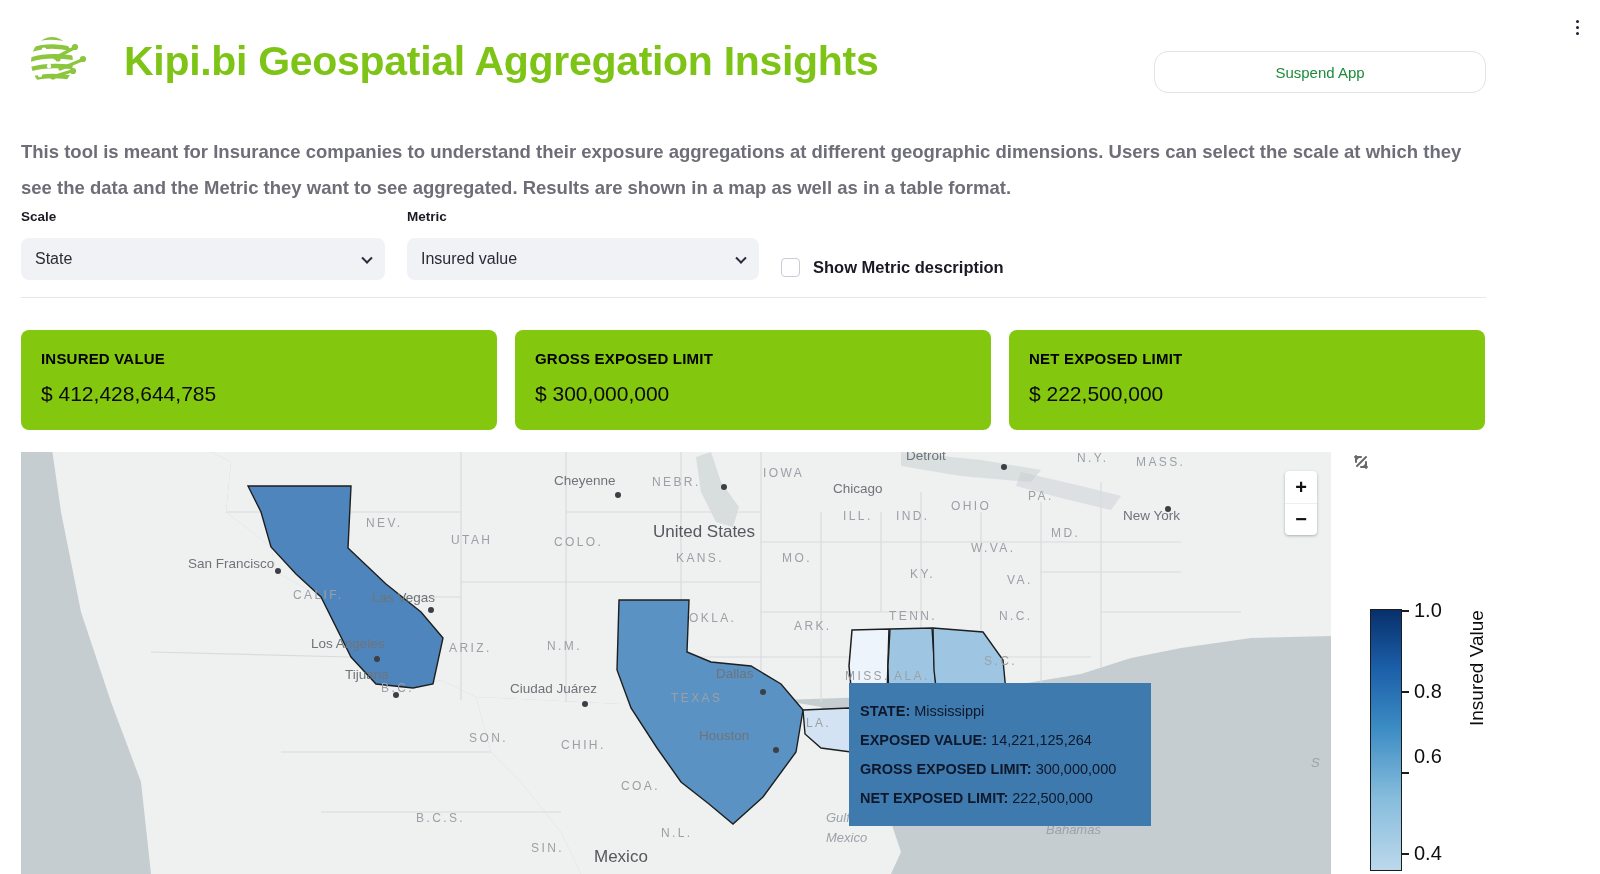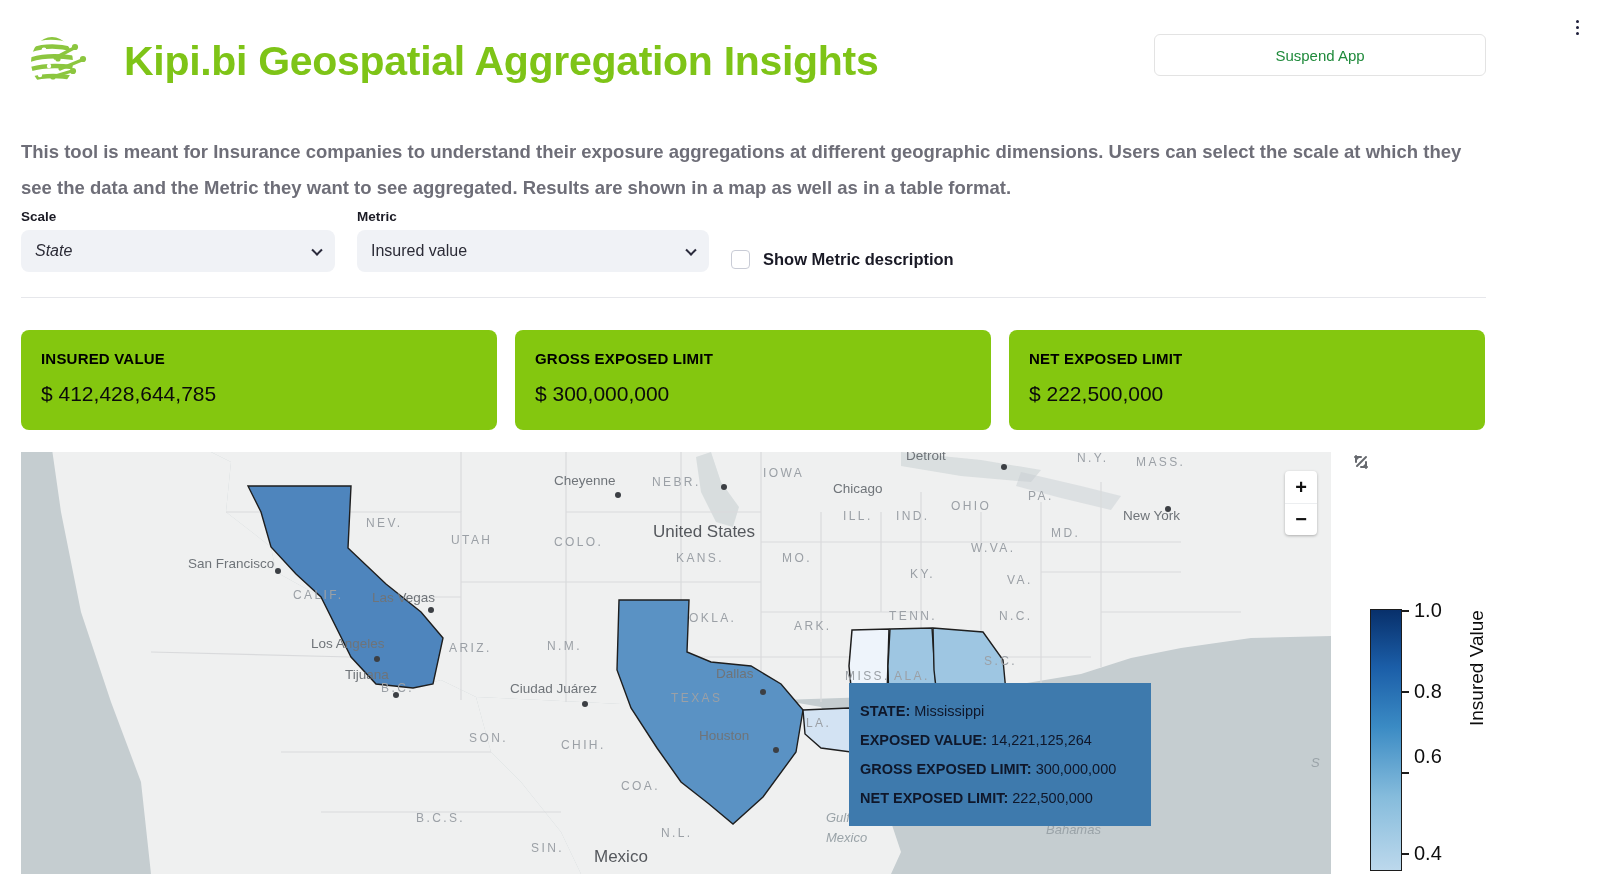--- a/index.html
+++ b/index.html
@@ -14,23 +14,23 @@
   
   .kebab-menu {
     position: absolute; top: 10px; right: 10px;
     width: 26px; height: 34px;
     display: flex; flex-direction: column; align-items: center; justify-content: center;
     gap: 3px; cursor: pointer;
   }
   .kebab-menu i { width: 3px; height: 3px; border-radius: 50%; background: #1e1f3b; display: block; }
 
   .suspend-btn {
-    position: absolute; top: 34px; left: 1154px;
+    position: absolute; top: 51px; left: 1154px;
     width: 332px; height: 42px;
-    border: 1px solid #e3e3e3; border-radius: 6px;
+    border: 1px solid #e3e3e3; border-radius: 14px;
     background: #fff; color: #1f8a3b;
     font-size: 15px; font-family: "Liberation Sans", sans-serif;
     display: flex; align-items: center; justify-content: center;
     cursor: pointer;
   }
 
   
   .header { position: absolute; top: 28px; left: 22px; display: flex; align-items: center; gap: 16px; }
   .logo { width: 66px; height: 66px; flex: 0 0 66px; position: relative; }
   .app-title {
@@ -40,31 +40,31 @@
     margin-left: 20px;
   }
 
   .description {
     position: absolute; top: 134px; left: 21px; width: 1470px;
     font-size: 18.5px; font-weight: bold; line-height: 36px; color: #6e6e78;
   }
 
   
   .controls { position: absolute; top: 209px; left: 21px; display: flex; align-items: flex-end; gap: 22px; }
-  .field-label { font-size: 13.5px; font-weight: bold; color: #1a1a24; margin-bottom: 6px; }
+  .field-label { font-size: 13.5px; font-weight: bold; color: #1a1a24; margin-bottom: 14px; }
   .select-box {
     position: relative; height: 42px; border-radius: 8px; background: #f0f2f6;
     display: flex; align-items: center; padding: 0 14px; cursor: pointer;
   }
   .select-box .val { font-size: 16px; color: #2b2b36; }
   .chev {
     position: absolute; right: 14px; top: 50%; transform: translateY(-60%) rotate(45deg);
     width: 8px; height: 8px; border-right: 2px solid #2b2b3c; border-bottom: 2px solid #2b2b3c;
   }
-  .scale-sel { width: 314px; font-style: italic; }
+  .scale-sel { width: 364px; }
   .metric-sel { width: 352px; }
   .checkwrap { display: flex; align-items: flex-end; gap: 13px; height: 42px; padding-bottom: 3px; cursor: pointer; }
   .cbox { width: 19px; height: 19px; border: 1.6px solid #c9ccd6; border-radius: 4px; background: #fff; }
   .cbox-label { font-size: 16.5px; font-weight: bold; color: #1a1a26; }
 
   .divider { position: absolute; top: 297px; left: 21px; width: 1465px; height: 1px; background: #e6e7eb; }
 
   
   .cards { position: absolute; top: 330px; left: 21px; display: flex; gap: 18px; }
   .card {

